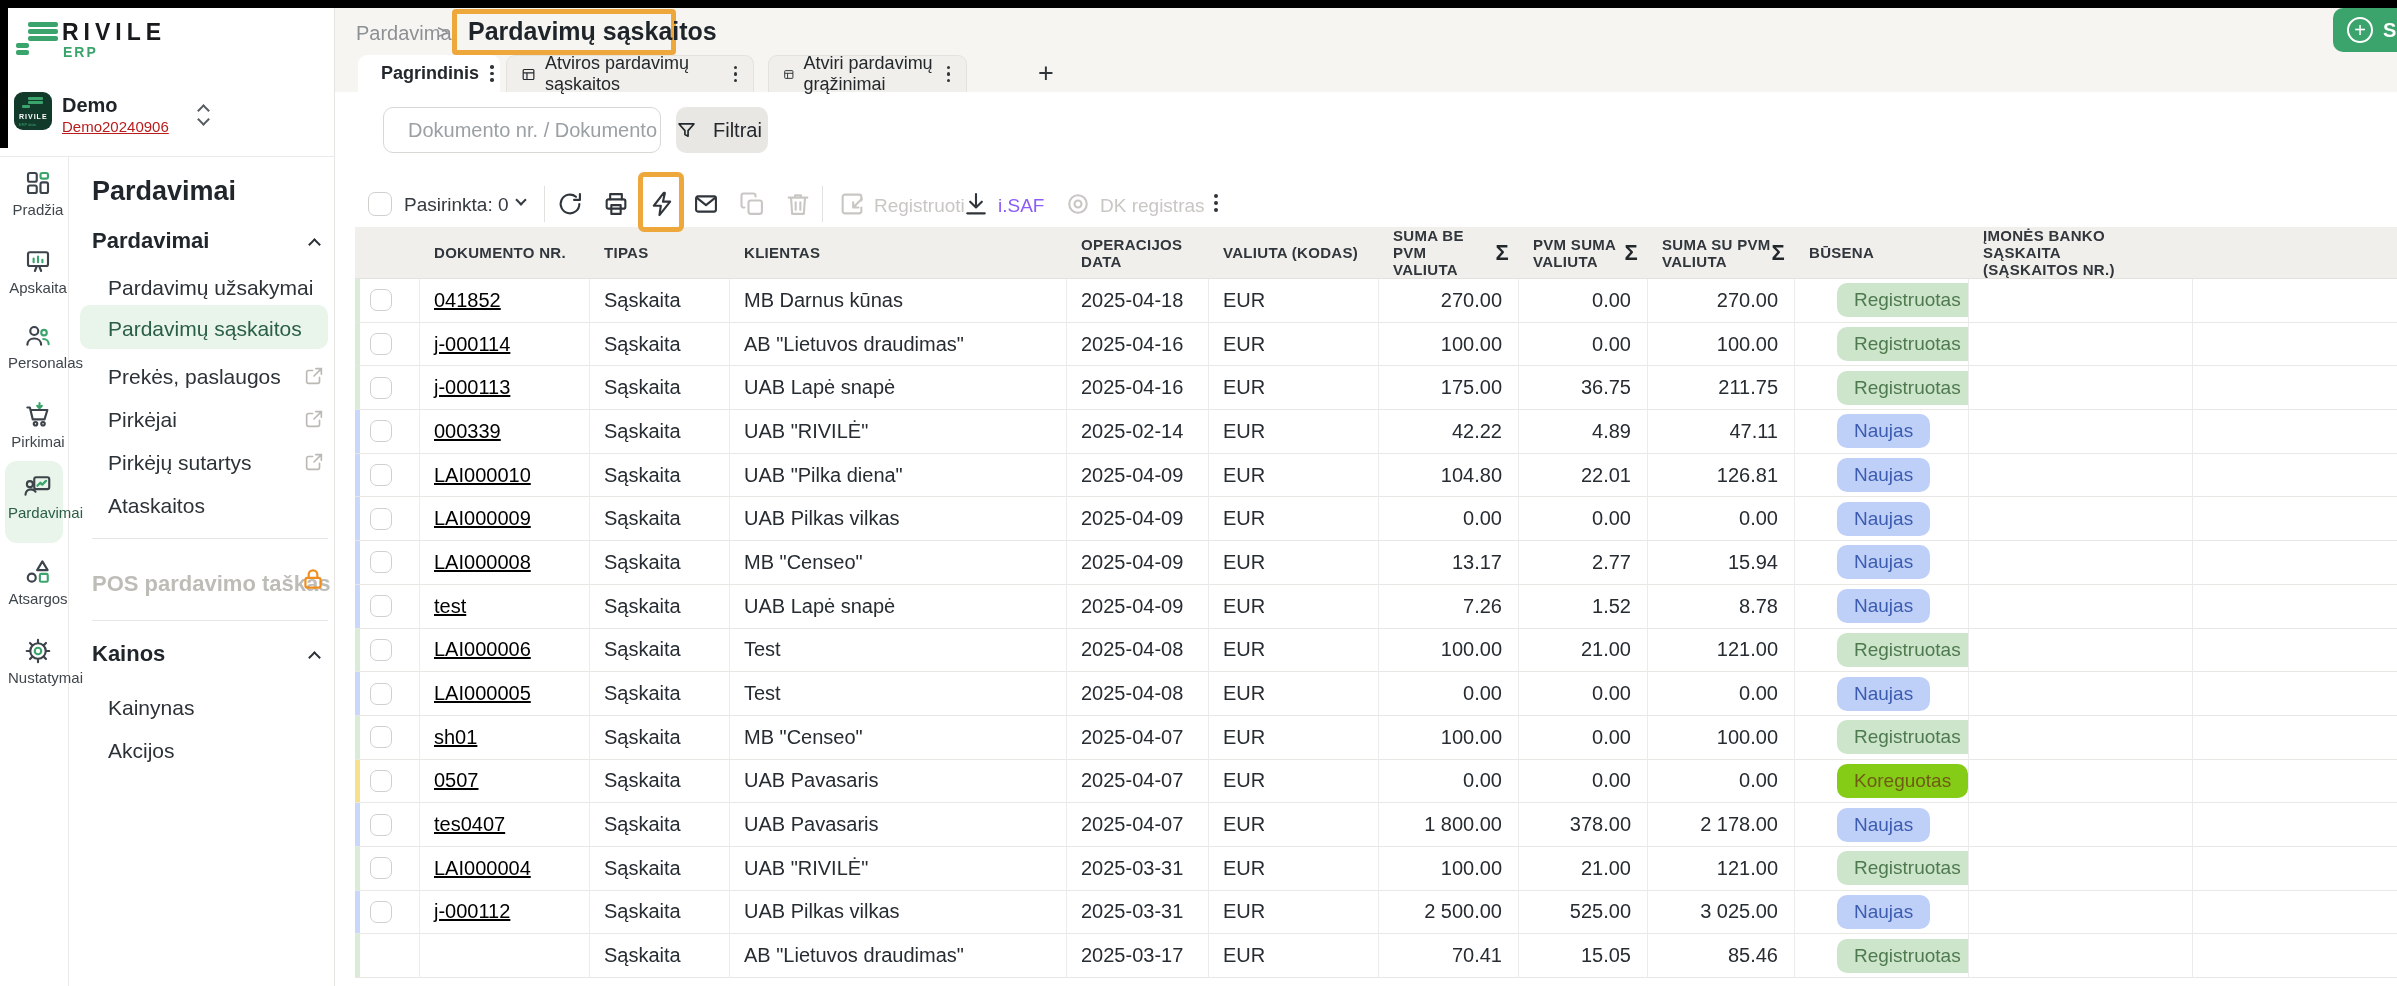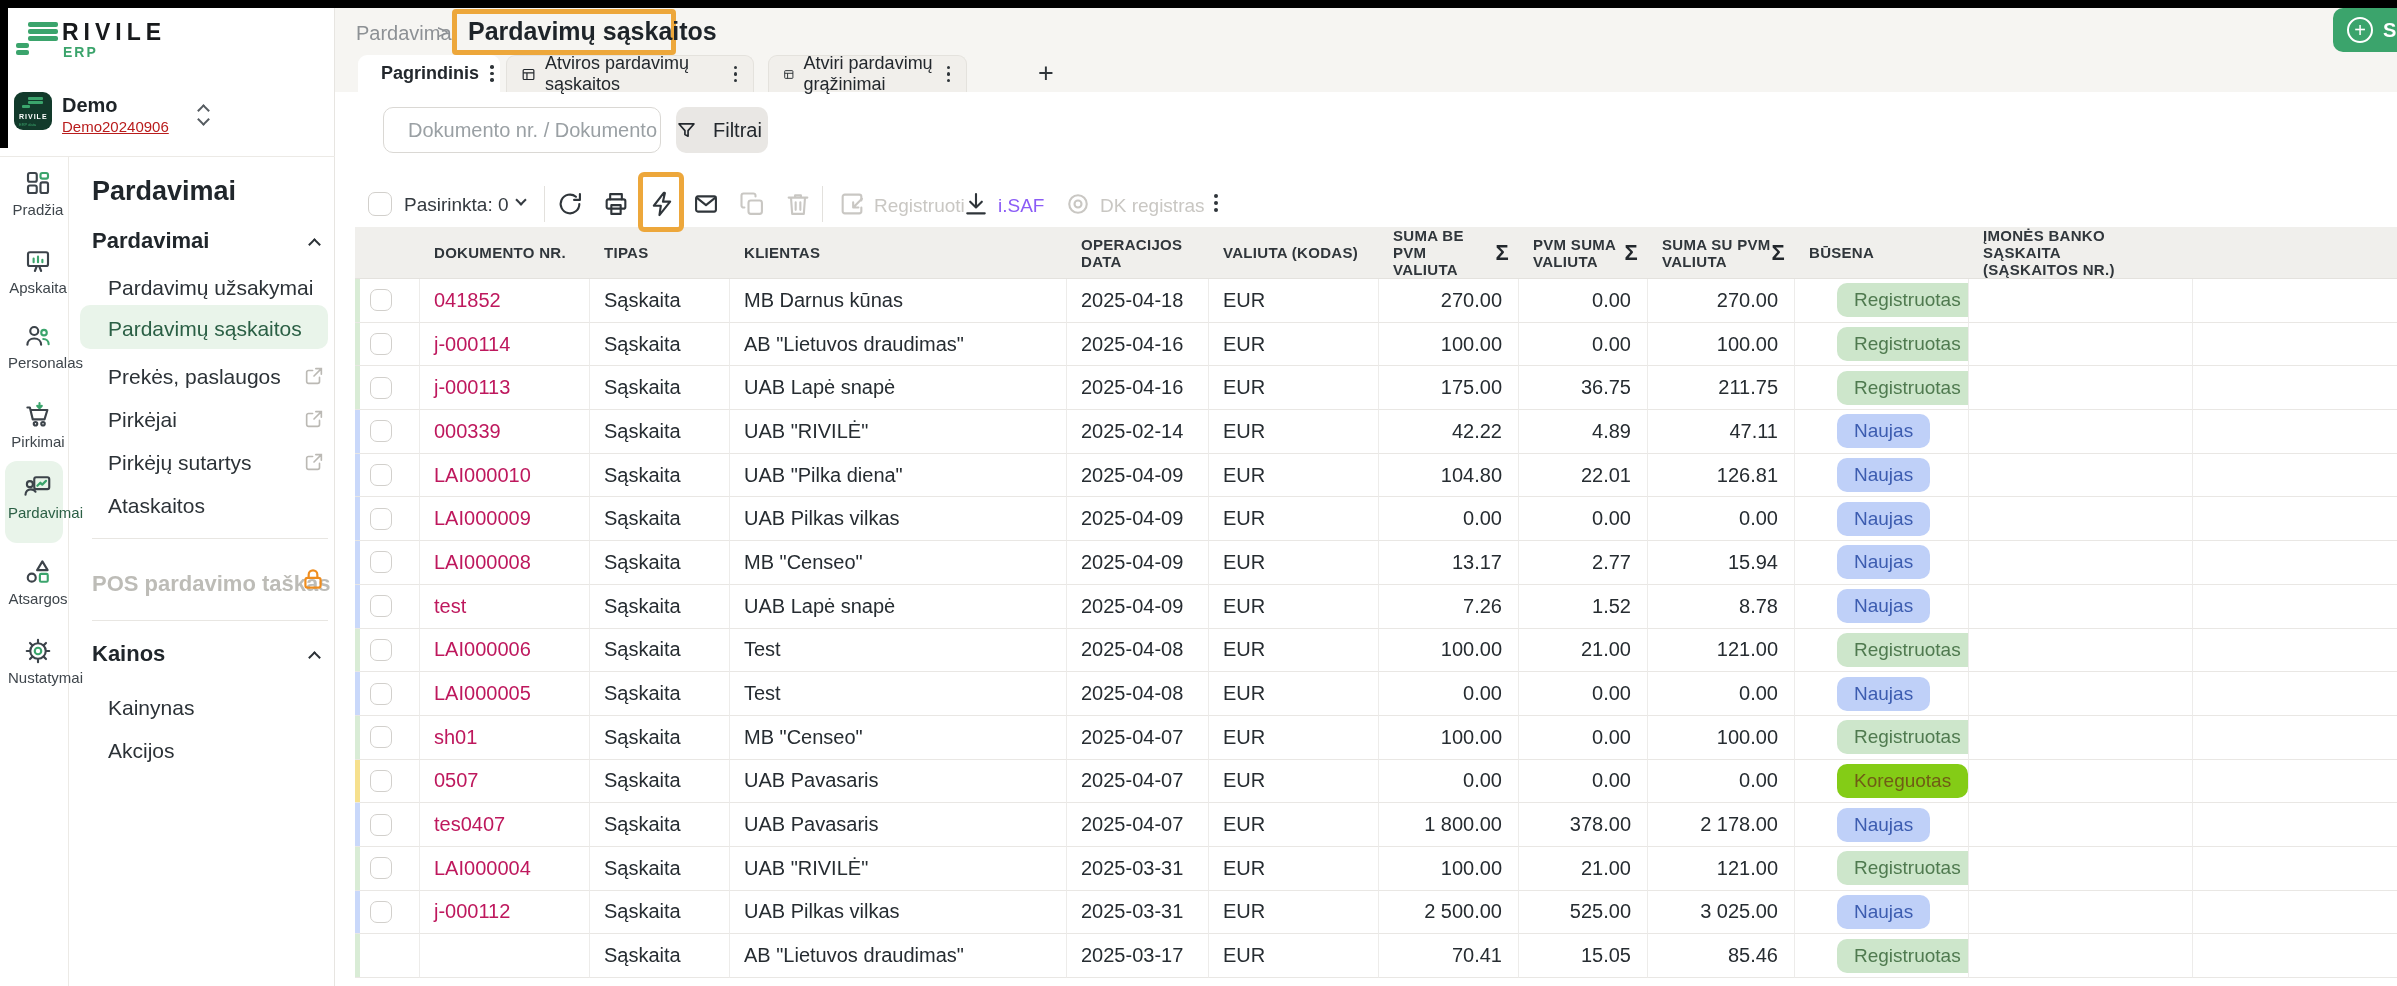--- a/index.html
+++ b/index.html
@@ -93,21 +93,21 @@
   #table-wrap { left:355px; top:227px; width:2042px; height:759px; overflow:hidden; }
   table { border-collapse:separate; border-spacing:0; table-layout:fixed; width:2042px; }
   th { background:#f0efec; height:40px; text-align:left; vertical-align:middle; font-size:15px; line-height:17px; font-weight:700; color:#30363b; letter-spacing:.3px; white-space:pre-line; padding:0 10px 0 14px; border-bottom:1px solid #e4e2de; }
   th .sigwrap { display:flex; align-items:center; justify-content:space-between; }
   .sigma { font-size:22px; font-weight:600; color:#23282d; }
   td { height:43.7px; vertical-align:middle; font-size:20px; color:#262c31; padding:0 0 0 14px; border-bottom:1px solid #e9e7e4; border-right:1px solid #edecea; overflow:hidden; white-space:nowrap; background:#fff; }
   td:last-child { border-right:none; }
   td.check { position:relative; padding-left:15px; }
   td.num { text-align:right; padding-right:16px; }
   .strip { position:absolute; left:0; top:0; bottom:0; width:5px; }
-  .doclink { color:#be185d; cursor:pointer; }
+  .doclink { color:#000000; text-decoration:underline; cursor:pointer; }
   .badge { display:inline-block; margin-left:28px; padding:6px 17px; border-radius:10px; font-size:19px; }
   .cbx.row { width:22px; height:22px; }
 </style>
 </head>
 <body>
 
 <div class="abs" id="top-black"></div>
 <div class="abs" id="left-black"></div>
 
 <div class="abs" id="sidebar">

